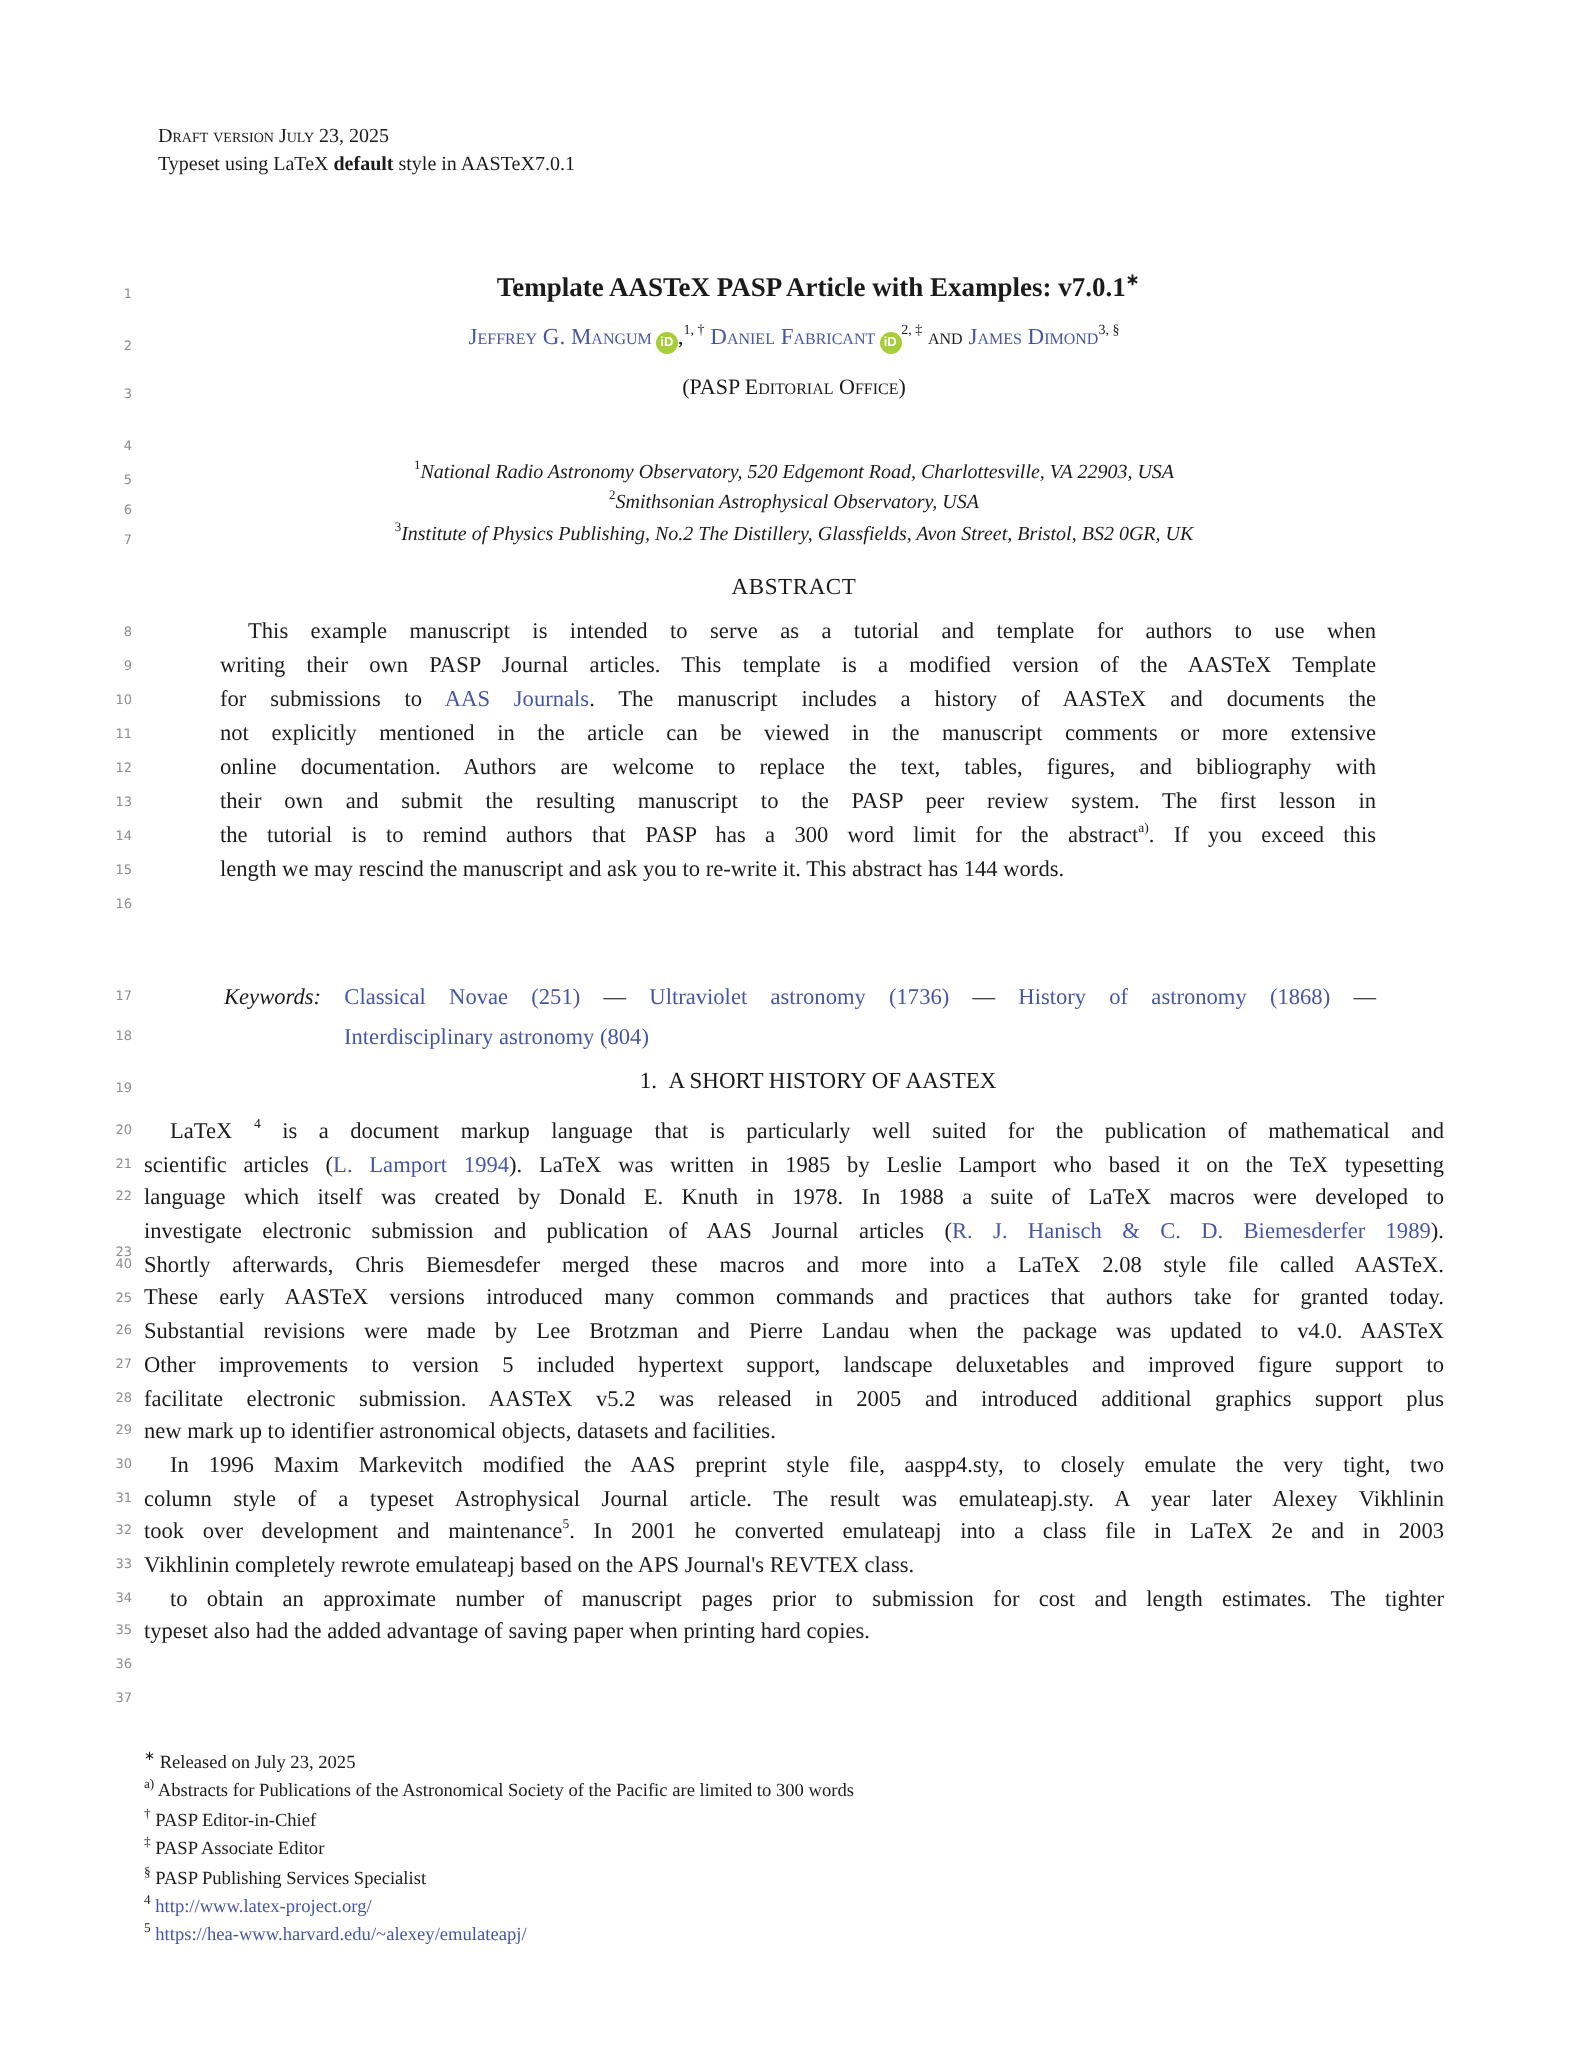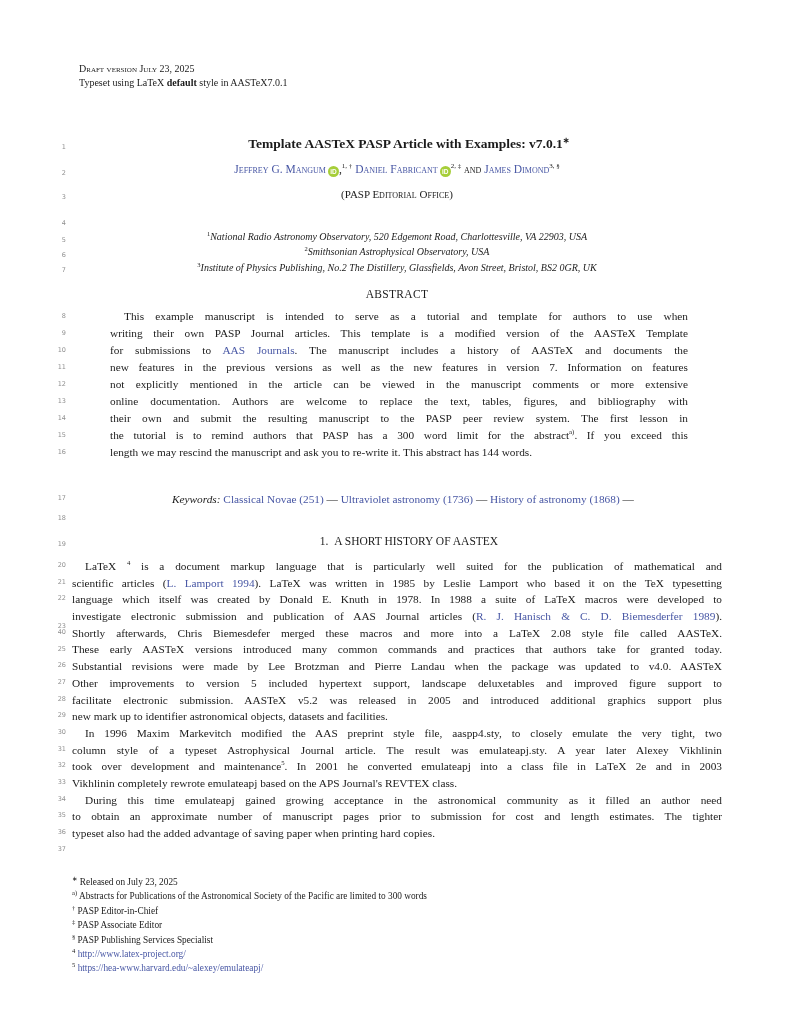--- a/index.html
+++ b/index.html
@@ -129,30 +129,30 @@
       <div><sup>2</sup>Smithsonian Astrophysical Observatory, USA</div>
       <div><sup>3</sup>Institute of Physics Publishing, No.2 The Distillery, Glassfields, Avon Street, Bristol, BS2 0GR, UK</div>
     </div>
 
   <div class="absHead">ABSTRACT</div>
 
   <div class="abs" id="absBody">
       <div class="tline">This example manuscript is intended to serve as a tutorial and template for authors to use when</div>
       <div class="tline">writing their own PASP Journal articles. This template is a modified version of the AASTeX Template</div>
       <div class="tline">for submissions to <span class="lnk">AAS Journals</span>. The manuscript includes a history of AASTeX and documents the</div>
-      <div class="tline">new features in the previous versions as well as the new features in version 7. Information on features</div>
       <div class="tline">not explicitly mentioned in the article can be viewed in the manuscript comments or more extensive</div>
       <div class="tline">online documentation. Authors are welcome to replace the text, tables, figures, and bibliography with</div>
       <div class="tline">their own and submit the resulting manuscript to the PASP peer review system. The first lesson in</div>
       <div class="tline">the tutorial is to remind authors that PASP has a 300 word limit for the abstract<sup>a)</sup>. If you exceed this</div>
       <div class="tline">length we may rescind the manuscript and ask you to re-write it. This abstract has 144 words.</div>
     </div>
 
   <div class="kw" id="kwBlock">
       <div class="kwline"><i>Keywords:</i> <span class="lnk">Classical Novae (251)</span> — <span class="lnk">Ultraviolet astronomy (1736)</span> — <span class="lnk">History of astronomy (1868)</span> —</div>
+      <div class="kwline"><span class="lnk">Interdisciplinary astronomy (804)</span></div>
     </div>
 
   <div class="secHead">1. A SHORT HISTORY OF AASTEX</div>
 
   <div class="bodyCol" id="bodyCol">
       <div class="para">
         <div class="tline">LaTeX <sup>4</sup> is a document markup language that is particularly well suited for the publication of mathematical and</div>
         <div class="tline">scientific articles (<span class="lnk">L. Lamport 1994</span>). LaTeX was written in 1985 by Leslie Lamport who based it on the TeX typesetting</div>
         <div class="tline">language which itself was created by Donald E. Knuth in 1978. In 1988 a suite of LaTeX macros were developed to</div>
         <div class="tline">investigate electronic submission and publication of AAS Journal articles (<span class="lnk">R. J. Hanisch &amp; C. D. Biemesderfer 1989</span>).</div>
@@ -163,21 +163,20 @@
         <div class="tline">facilitate electronic submission. AASTeX v5.2 was released in 2005 and introduced additional graphics support plus</div>
         <div class="tline">new mark up to identifier astronomical objects, datasets and facilities.</div>
       </div>
       <div class="para">
         <div class="tline">In 1996 Maxim Markevitch modified the AAS preprint style file, aaspp4.sty, to closely emulate the very tight, two</div>
         <div class="tline">column style of a typeset Astrophysical Journal article. The result was emulateapj.sty. A year later Alexey Vikhlinin</div>
         <div class="tline">took over development and maintenance<sup>5</sup>. In 2001 he converted emulateapj into a class file in LaTeX 2e and in 2003</div>
         <div class="tline">Vikhlinin completely rewrote emulateapj based on the APS Journal's REVTEX class.</div>
       </div>
       <div class="para">
-        <div class="tline">During this time emulateapj gained growing acceptance in the astronomical community as it filled an author need</div>
         <div class="tline">to obtain an approximate number of manuscript pages prior to submission for cost and length estimates. The tighter</div>
         <div class="tline">typeset also had the added advantage of saving paper when printing hard copies.</div>
       </div>
     </div>
 
   <div class="fns" id="fns">
       <div class="fn"><sup>∗</sup> Released on July 23, 2025</div>
       <div class="fn"><sup>a)</sup> Abstracts for Publications of the Astronomical Society of the Pacific are limited to 300 words</div>
       <div class="fn"><sup>†</sup> PASP Editor-in-Chief</div>
       <div class="fn"><sup>‡</sup> PASP Associate Editor</div>

